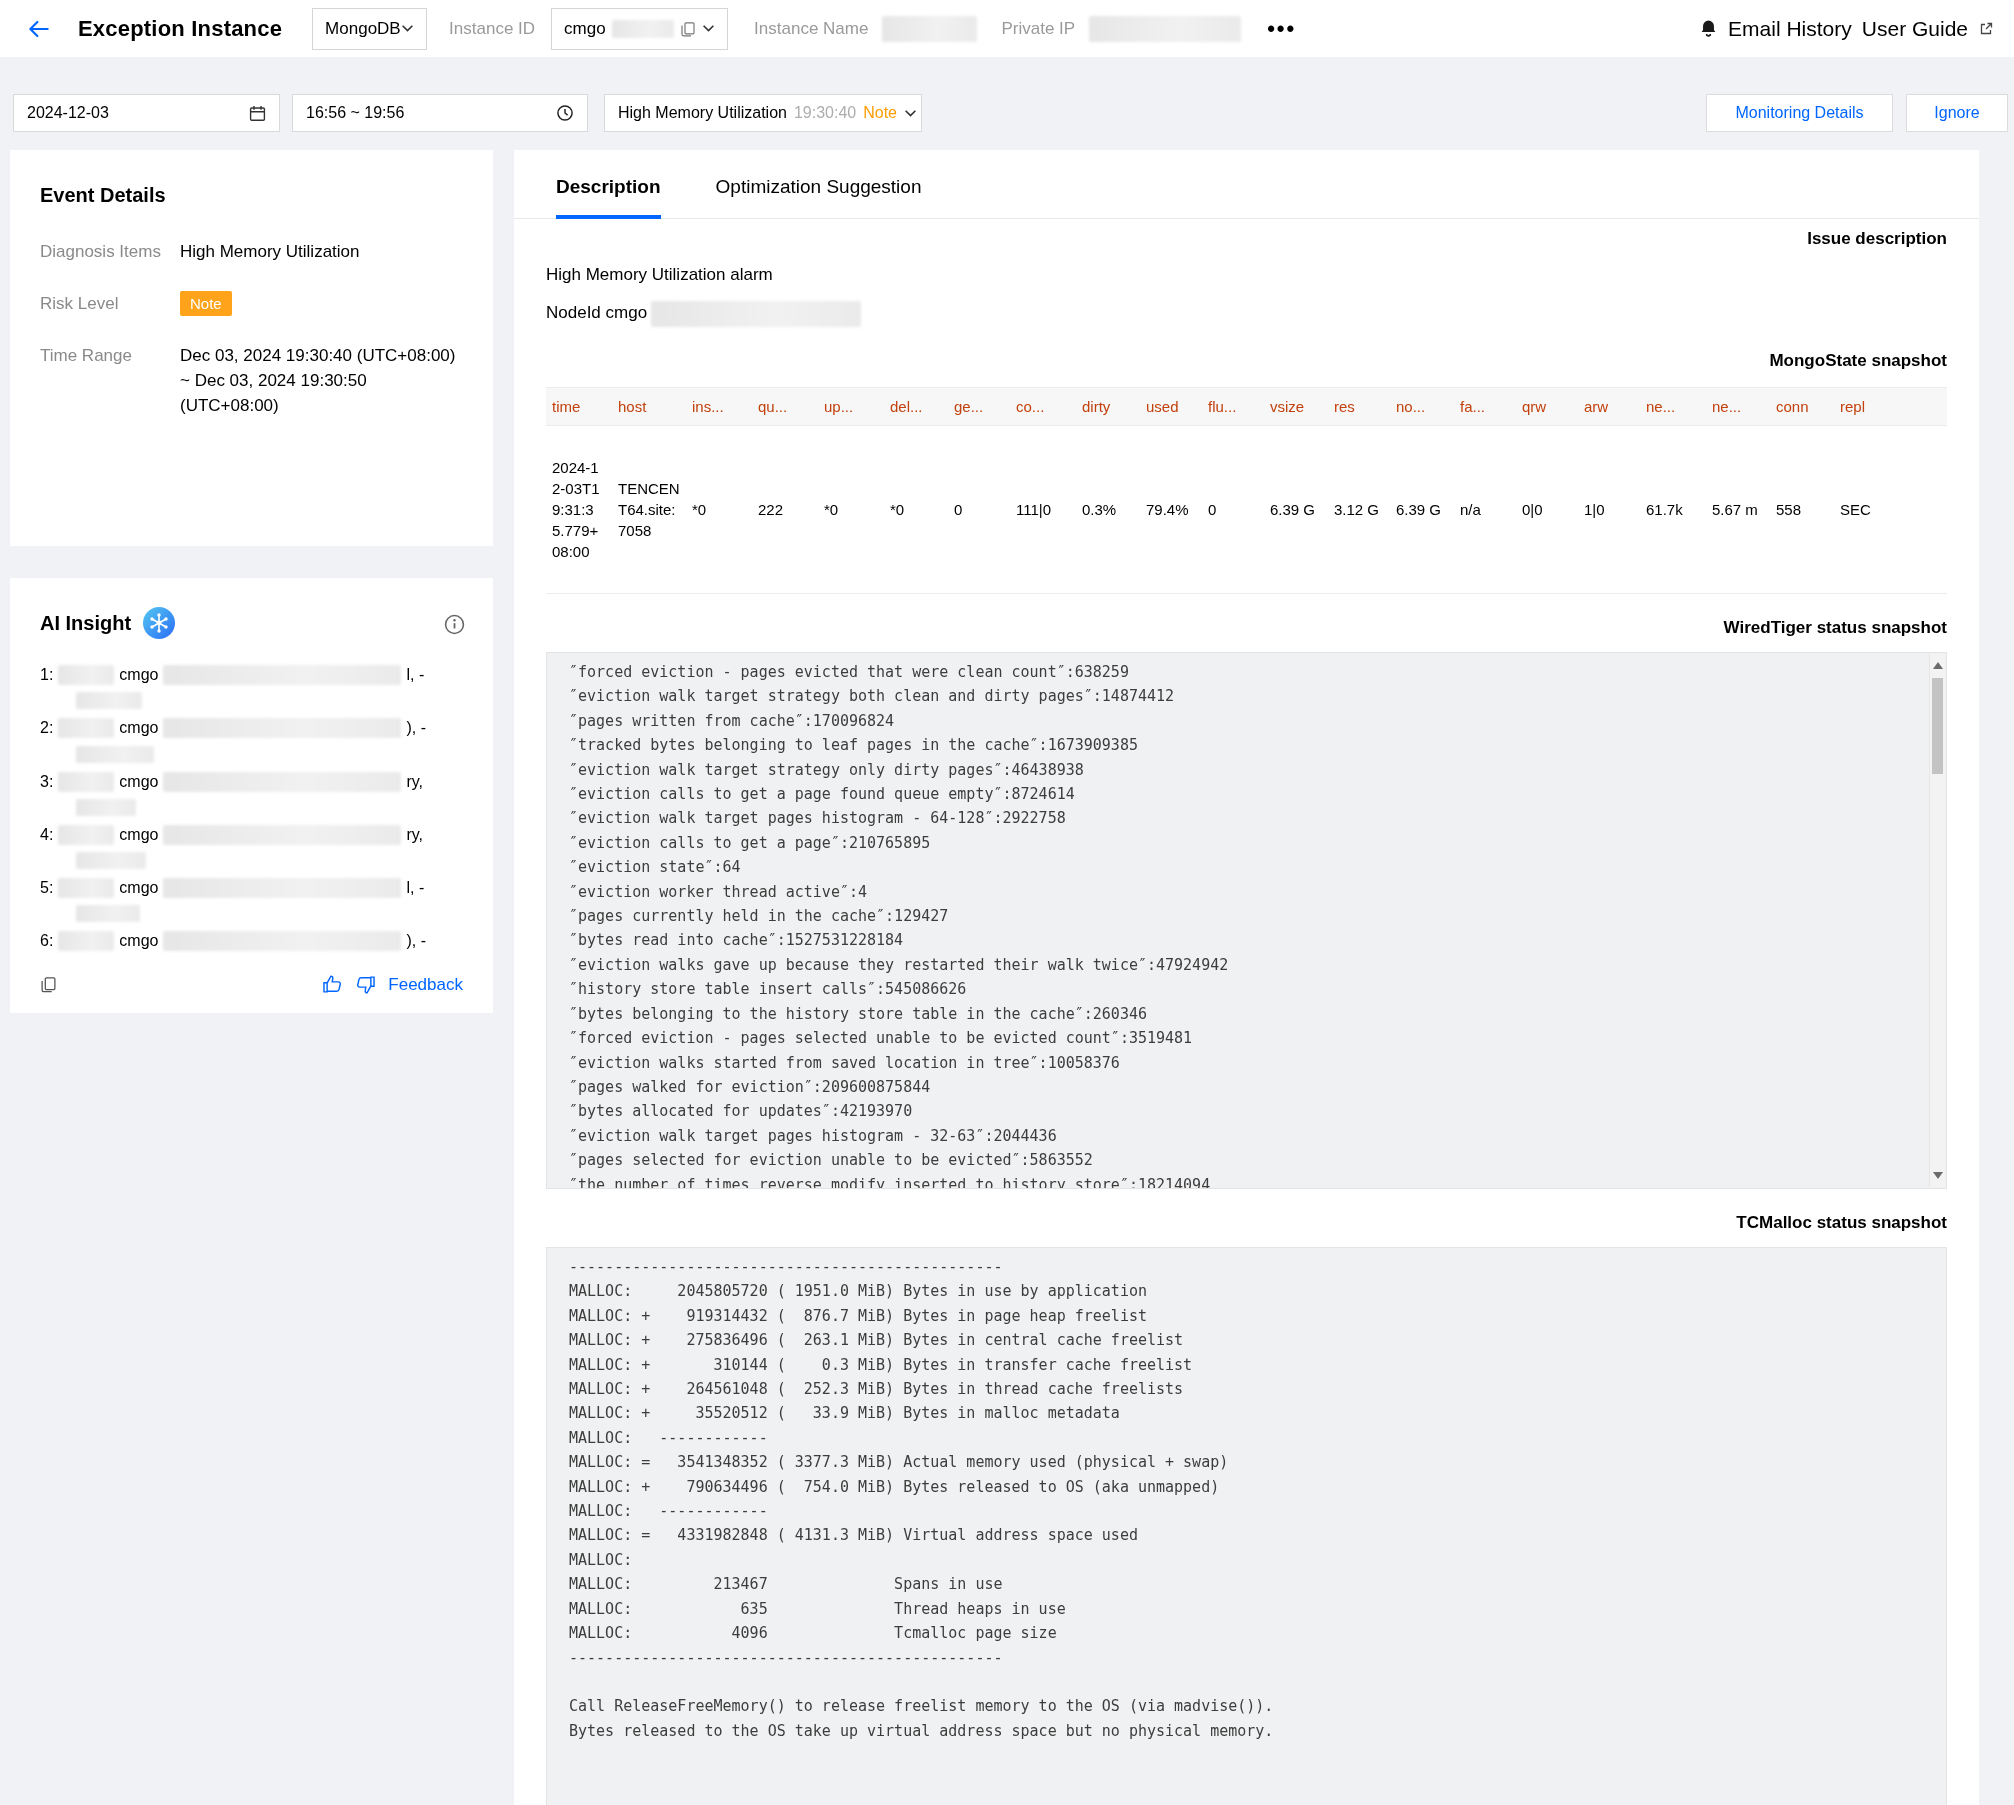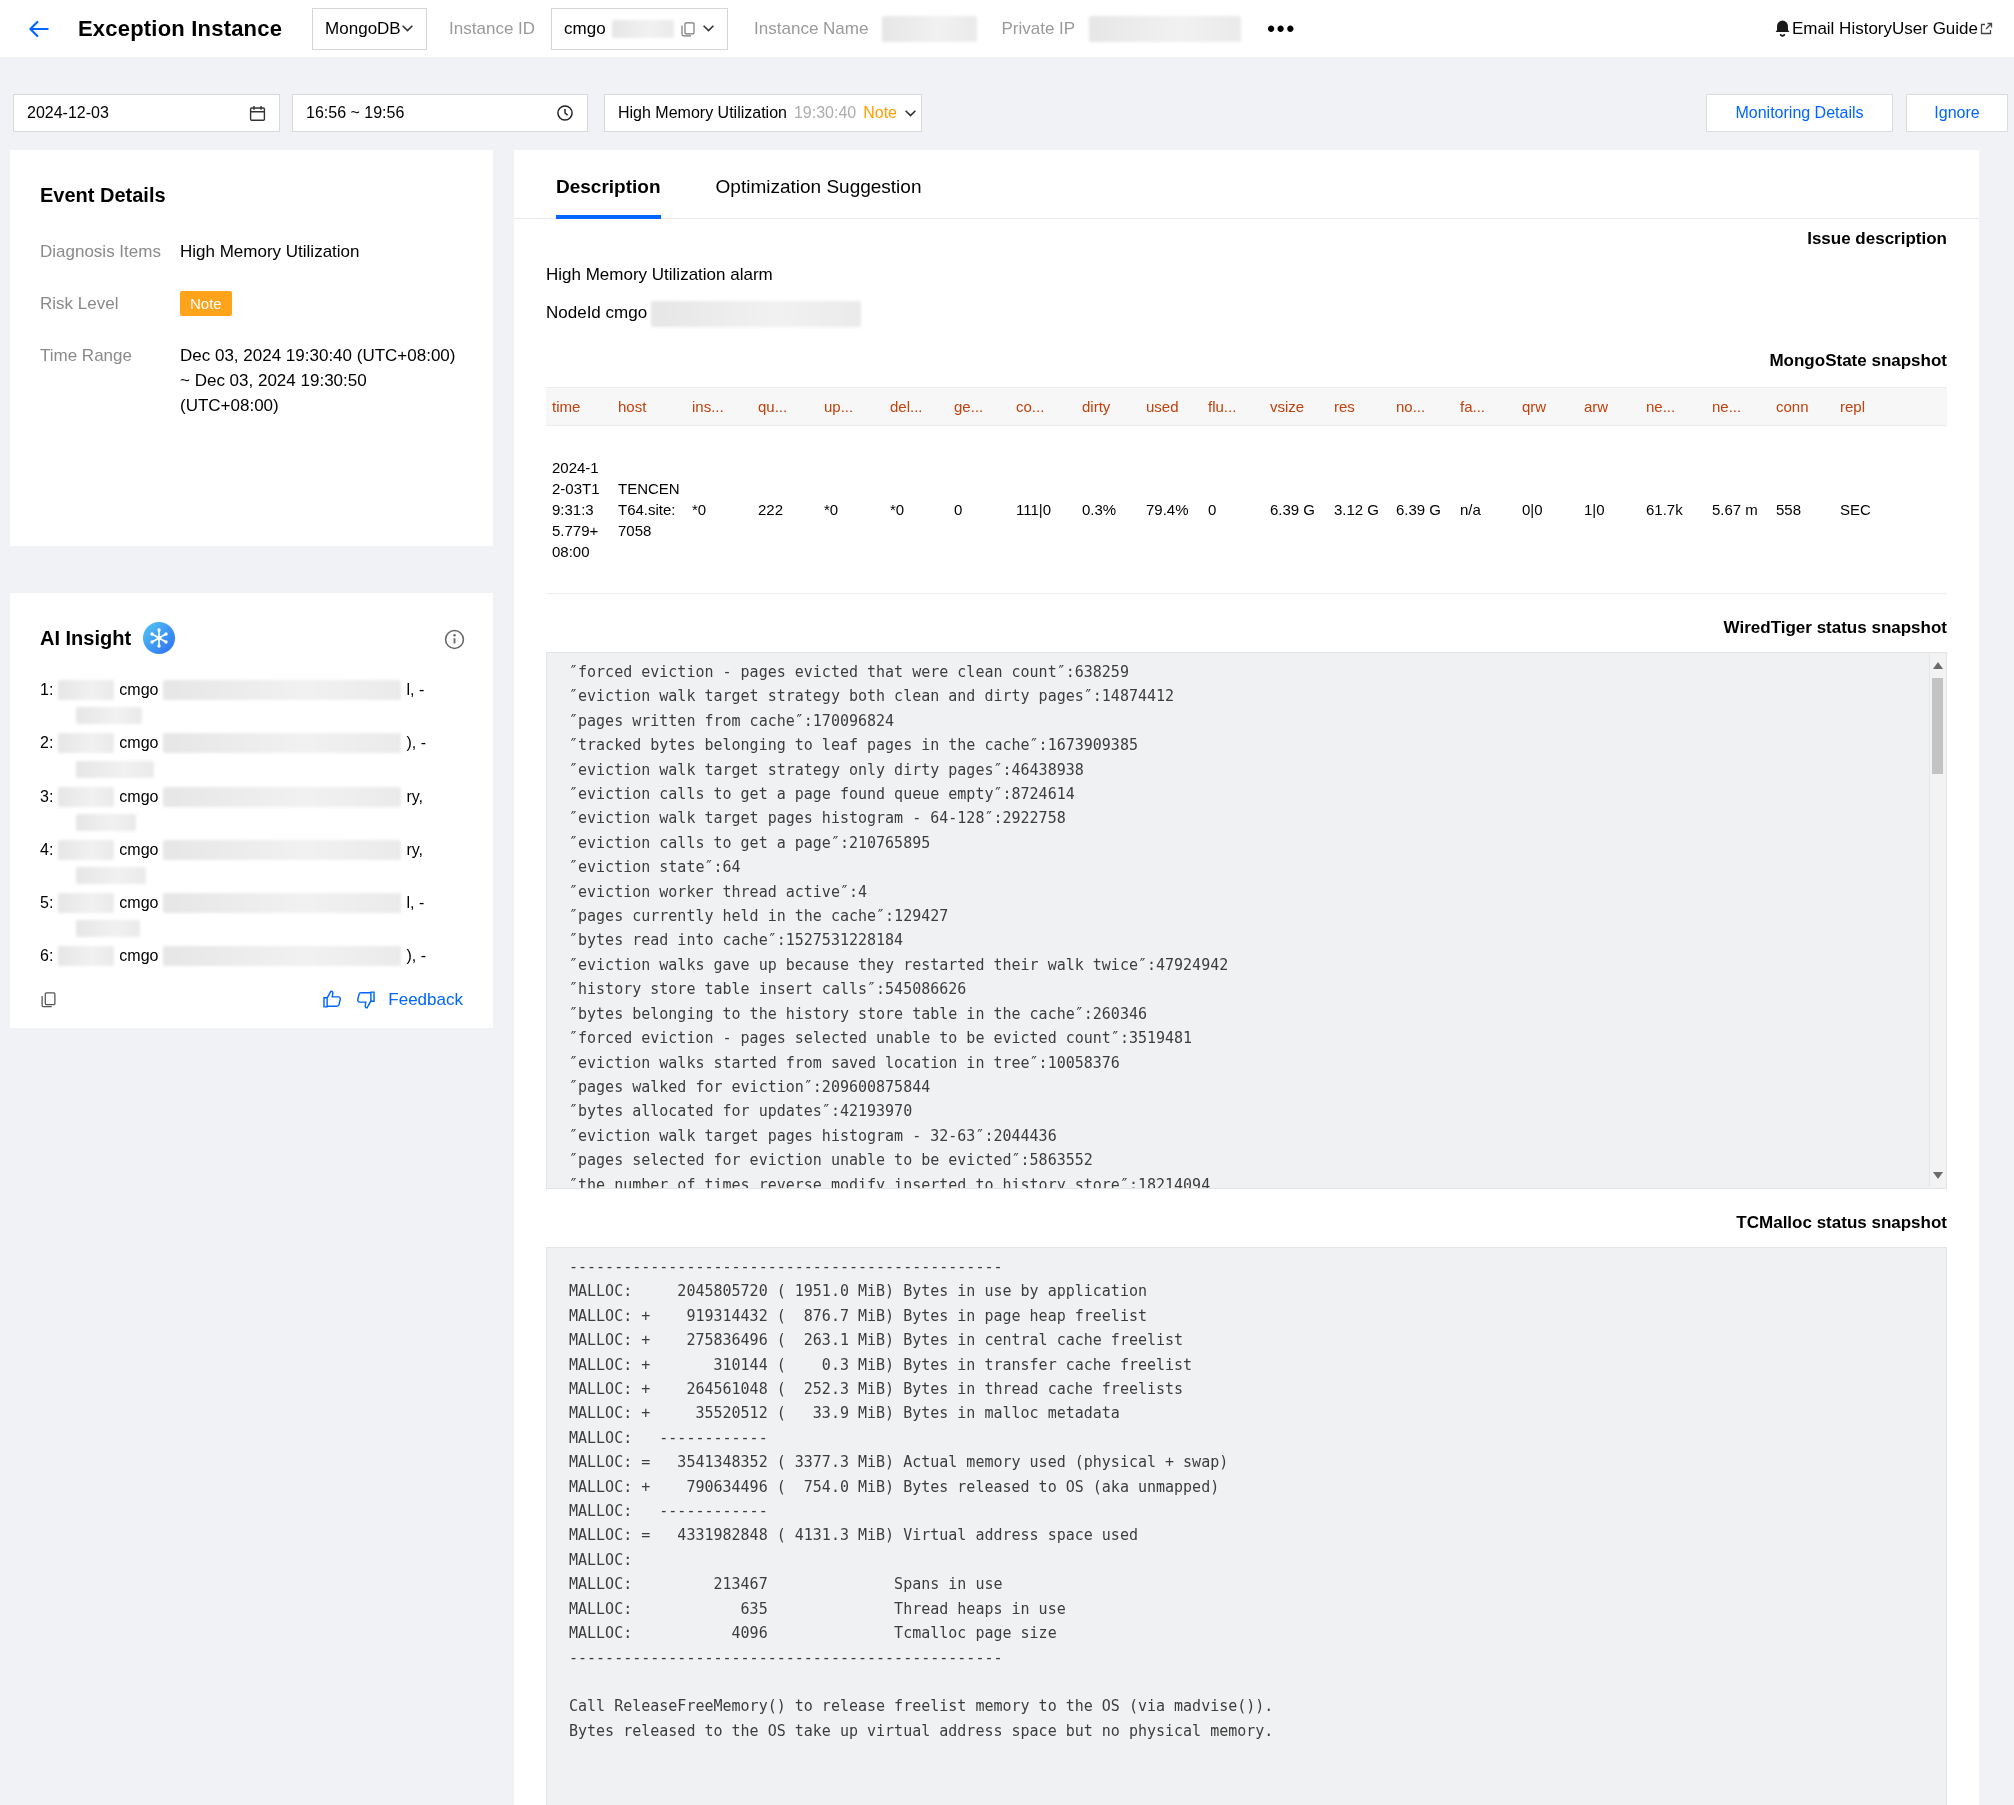--- a/index.html
+++ b/index.html
@@ -15,21 +15,21 @@
   .back-btn { margin-left:26px; width:26px; height:26px; cursor:pointer; flex:none; }
   .page-title { margin-left:26px; font-size:22px; font-weight:bold; letter-spacing:.2px; }
   .selbox { height:42px; background:#fff; border:1px solid #d5d5d5; display:flex; align-items:center; padding:0 12px; font-size:17px; }
   .product-sel { margin-left:30px; width:115px; justify-content:space-between; }
   .toplabel { color:#9a9a9a; font-size:17px; }
   .lab-iid { margin-left:22px; }
   .inst-sel { margin-left:16px; width:177px; gap:6px; }
   .lab-iname { margin-left:26px; }
   .lab-pip { margin-left:24px; }
   .more-dots { margin-left:26px; font-size:22px; font-weight:bold; letter-spacing:2px; line-height:10px; cursor:pointer; }
-  .top-right { margin-left:auto; margin-right:20px; display:flex; align-items:center; font-size:17px; }
+  .top-right { margin-left:auto; margin-right:20px; display:flex; align-items:center; gap:10px; font-size:21px; }
   .top-right .lnk { cursor:pointer; }
 
   
   .filterbar { position:absolute; left:13px; top:94px; width:1995px; height:38px; display:flex; align-items:flex-start; }
   .fbox { height:38px; background:#fff; border:1px solid #d9d9d9; display:flex; align-items:center; padding:0 13px; font-size:16px; }
   .date-box { width:267px; justify-content:space-between; }
   .time-box { width:296px; margin-left:12px; justify-content:space-between; }
   .event-box { width:318px; margin-left:16px; gap:7px; }
   .event-name { white-space:nowrap; }
   .event-time { color:#adadad; }
@@ -40,21 +40,21 @@
   .btn-ignore { width:102px; margin-left:13px; margin-right:0; }
 
   
   .event-card { position:absolute; left:10px; top:150px; width:483px; height:396px; background:#fff; padding:34px 30px; }
   .card-h { font-size:20px; font-weight:bold; margin:0 0 32px; }
   .edrow { display:flex; margin-bottom:27px; font-size:17px; line-height:25px; }
   .edrow .lbl { width:140px; flex:none; color:#8a8a8a; }
   .edrow .val { flex:1; }
   .badge-note { display:inline-block; background:#ffa31a; color:#fff; font-size:15px; line-height:15px; padding:5px 10px; border-radius:2px; }
 
-  .ai-card { position:absolute; left:10px; top:593px; width:483px; height:435px; background:#fff; padding:28px 30px; }
+  .ai-card { position:absolute; left:10px; top:578px; width:483px; height:435px; background:#fff; padding:28px 30px; }
   .ai-head { display:flex; align-items:center; gap:11px; }
   .ai-title { font-size:20px; font-weight:bold; }
   .ai-info { position:absolute; right:28px; top:36px; cursor:pointer; }
   .ai-list { margin-top:24px; }
   .ai-item { margin-bottom:8px; }
   .ai-line1 { display:flex; align-items:center; gap:5px; font-size:16px; height:22px; }
   .ai-line2 { margin:5px 0 0 36px; }
   .ai-actions { position:absolute; left:30px; right:30px; bottom:18px; display:flex; align-items:center; }
   .ai-actions .rgt { margin-left:auto; display:flex; align-items:center; gap:12px; }
   .feedback-lnk { color:#0066ff; font-size:17px; cursor:pointer; }

